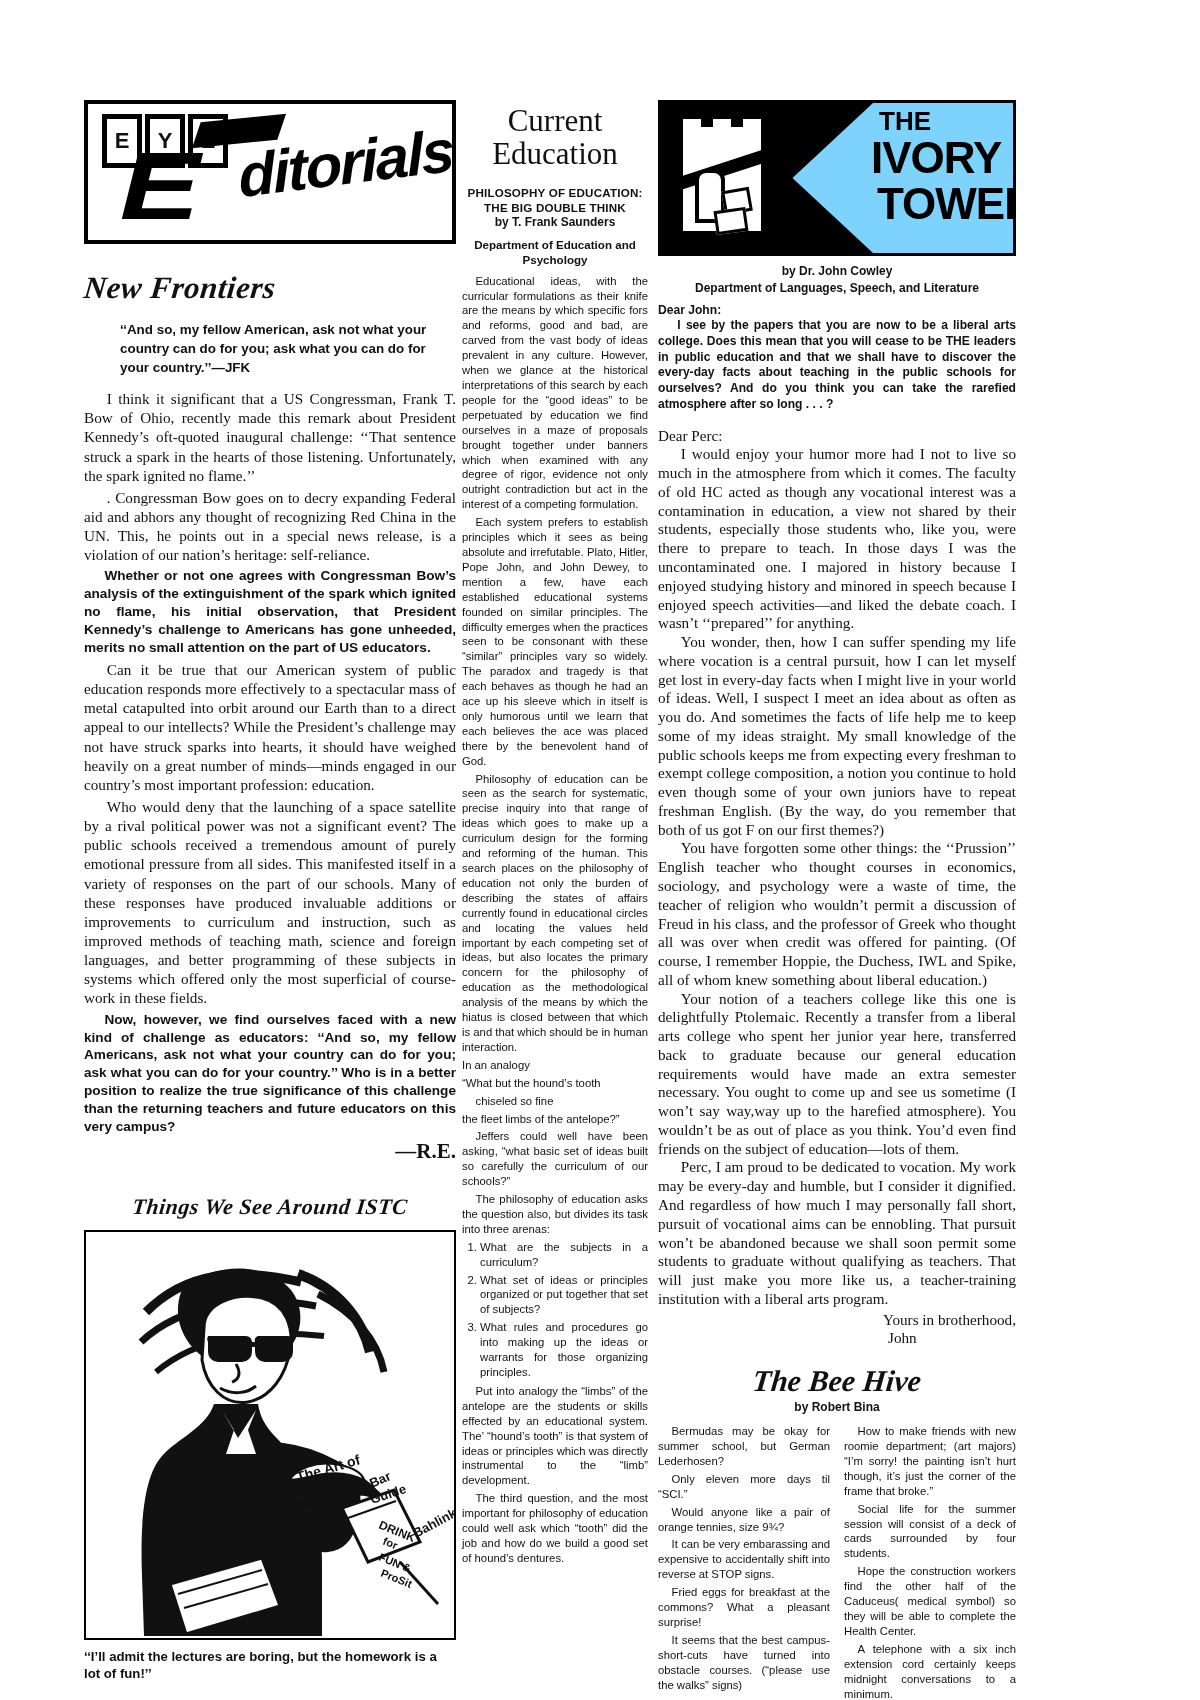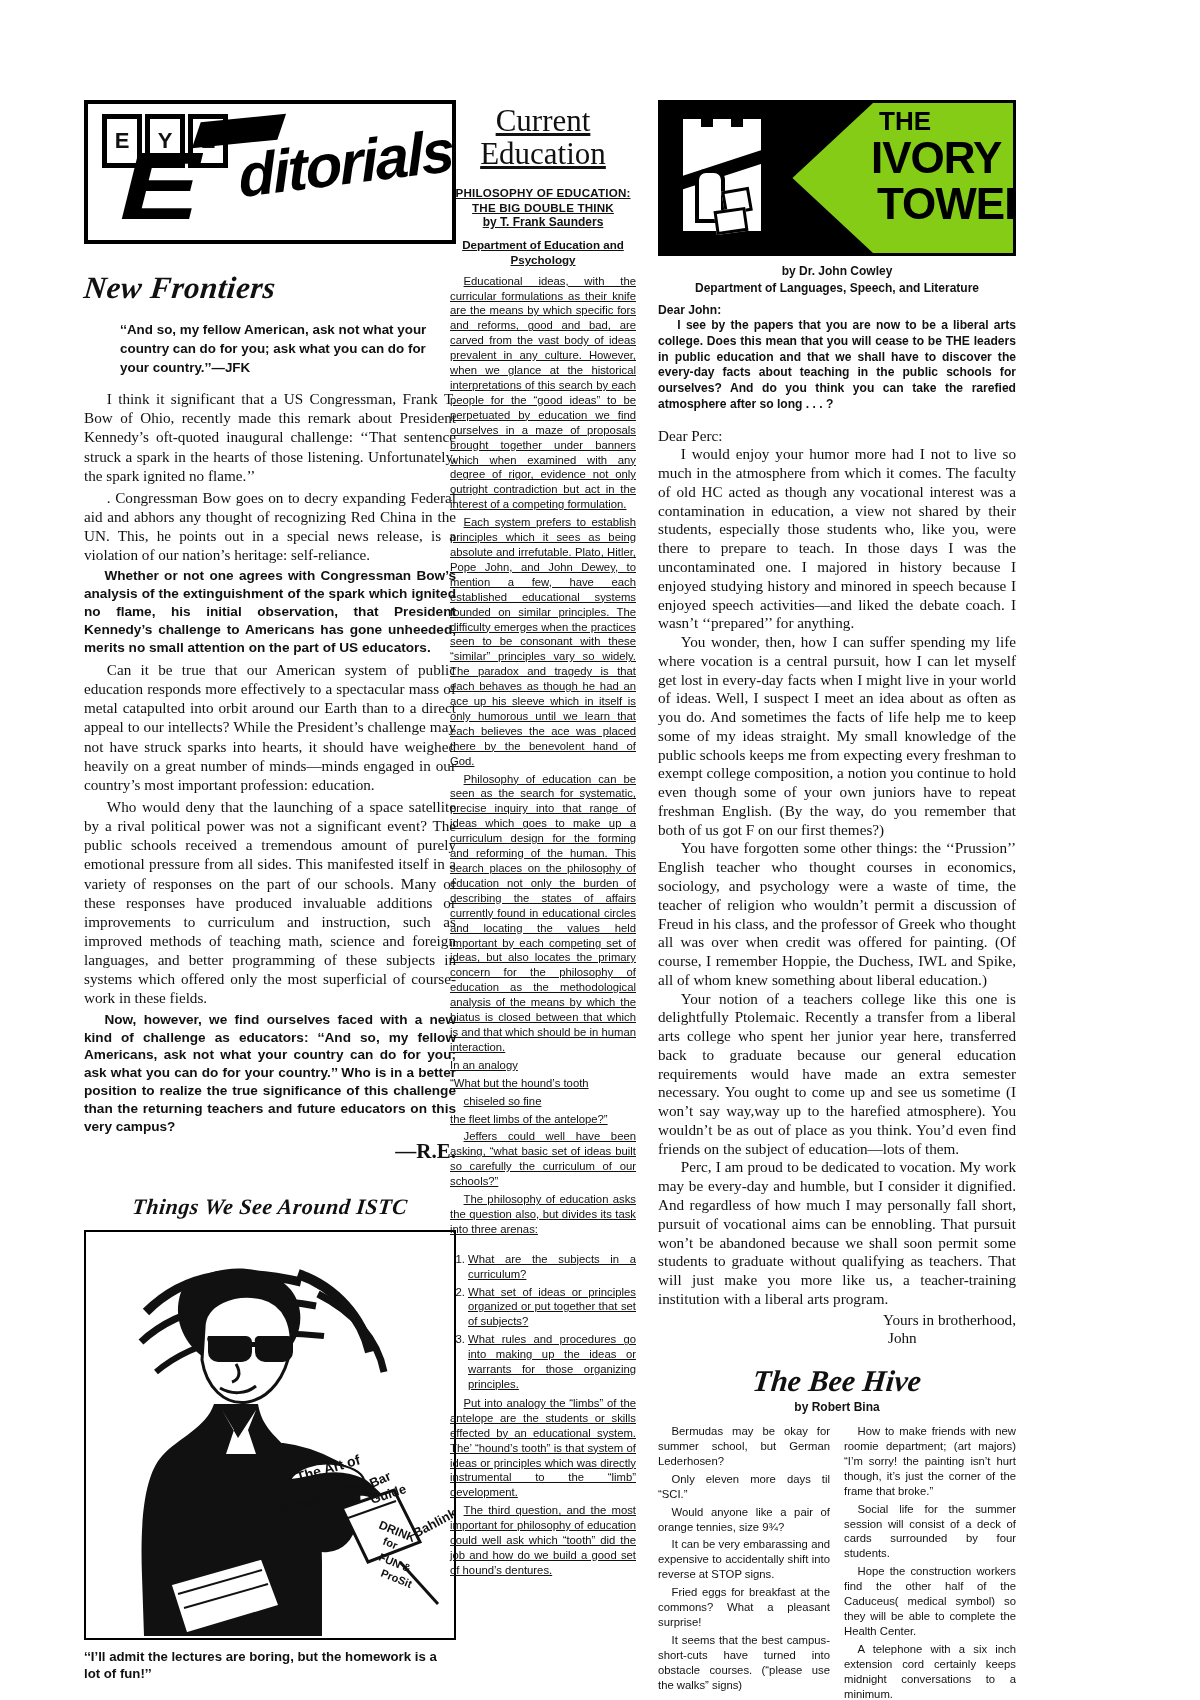--- a/index.html
+++ b/index.html
@@ -53,35 +53,35 @@
   .col1 .bodytext p.bold{
     font-family:"Liberation Sans",sans-serif;font-weight:bold;font-size:13.6px;line-height:1.32;
   }
   .signoff{text-align:right;font-size:21px;font-weight:bold;}
 
   
   .cartoon-box{border:2px solid #000;height:406px;position:relative;overflow:hidden;background:#fff;margin-top:4px;}
   .cartoon-caption{font-family:"Liberation Sans",sans-serif;font-weight:bold;font-size:13.2px;line-height:1.3;margin-top:8px;}
 
   
-  .col2{position:absolute;left:450px;top:100px;width:186px;text-decoration:underline;}
+  .col2{position:absolute;left:462px;top:100px;width:186px;}
   .ce-title{font-family:"Liberation Serif",serif;font-size:31px;line-height:1.08;text-align:center;margin:4px 0 14px 0;}
   .kicker{font-family:"Liberation Sans",sans-serif;font-weight:bold;font-size:11.6px;text-align:center;line-height:1.3;letter-spacing:.2px;}
   .byline-sans{font-family:"Liberation Sans",sans-serif;font-weight:bold;font-size:12px;text-align:center;}
   .dept-sans{font-family:"Liberation Sans",sans-serif;font-weight:bold;font-size:11.6px;text-align:center;line-height:1.32;margin-top:8px;margin-bottom:6px;}
   .col2 .bodytext{font-family:"Liberation Sans",sans-serif;font-size:11.3px;line-height:1.32;}
   .col2 .bodytext p{margin:0 0 3px 0;text-align:justify;text-indent:1.2em;}
   .col2 .bodytext p.noind{text-indent:0;}
-  .col2 ol{margin:15px 0 4px 0;padding-left:18px;font-family:"Liberation Sans",sans-serif;font-size:11.3px;line-height:1.32;}
+  .col2 ol{margin:3px 0 4px 0;padding-left:18px;font-family:"Liberation Sans",sans-serif;font-size:11.3px;line-height:1.32;}
   .col2 ol li{margin-bottom:3px;text-align:justify;}
 
   
   .col34{position:absolute;left:658px;top:100px;width:358px;}
 
-  .it-flag{border:3px solid #000;height:150px;position:relative;overflow:hidden;background:#84cc16;}
+  .it-flag{border:3px solid #000;height:150px;position:relative;overflow:hidden;background:#7dd3fc;}
   .it-flag .blackfield{
     position:absolute;left:0;top:0;width:212px;height:100%;background:#000;
     clip-path:polygon(0 0,100% 0,62% 50%,100% 100%,0 100%);
   }
   .it-flag .tower{
     position:absolute;left:22px;top:24px;width:78px;height:104px;background:#fff;
   }
   .it-flag .crens{position:absolute;left:22px;top:16px;width:78px;height:16px;display:flex;justify-content:space-between;}
   .it-flag .crens i{display:block;width:18px;height:16px;background:#fff;}
   .it-flag .win{position:absolute;left:34px;top:66px;width:22px;height:46px;border:4px solid #000;background:#fff;border-radius:11px 11px 0 0;}

